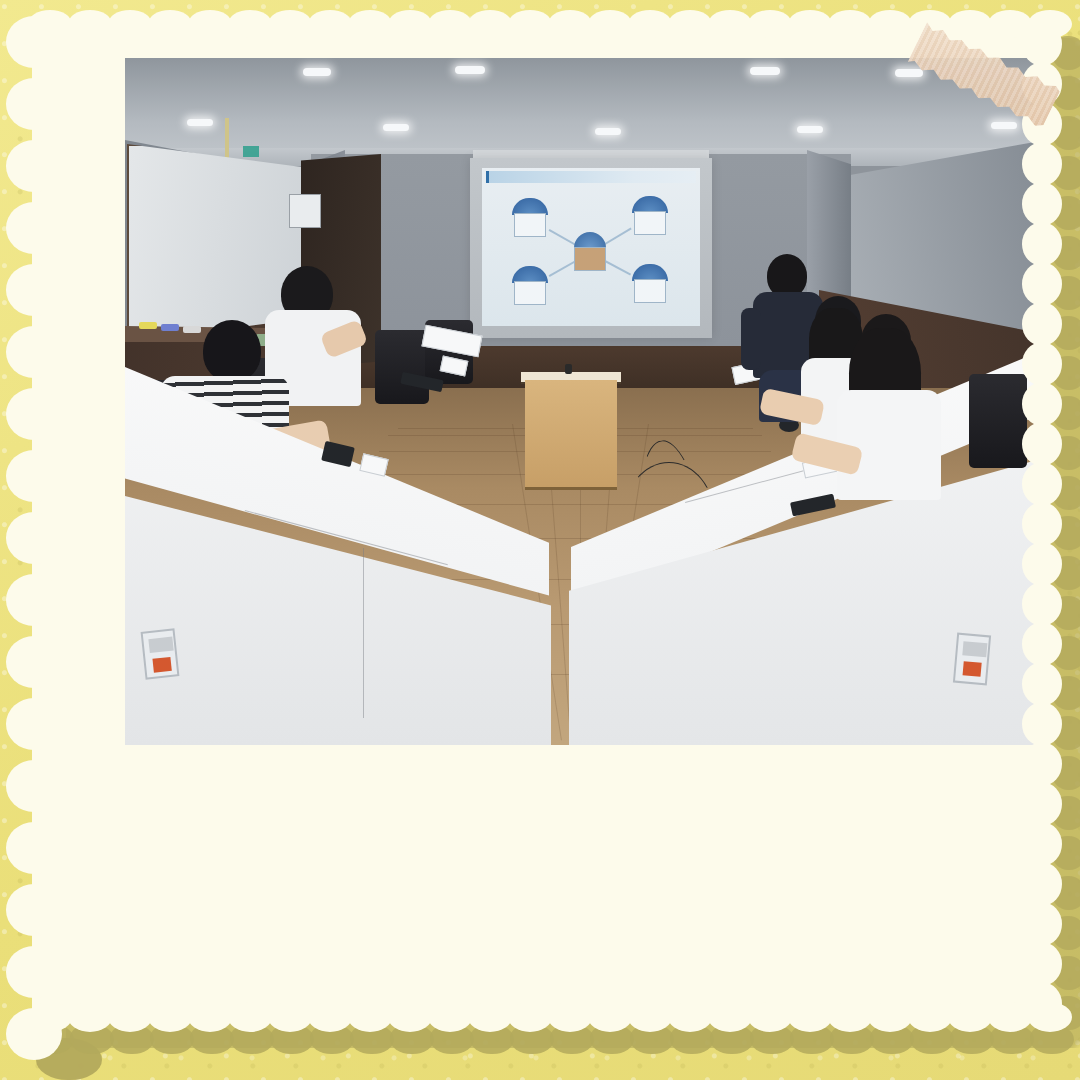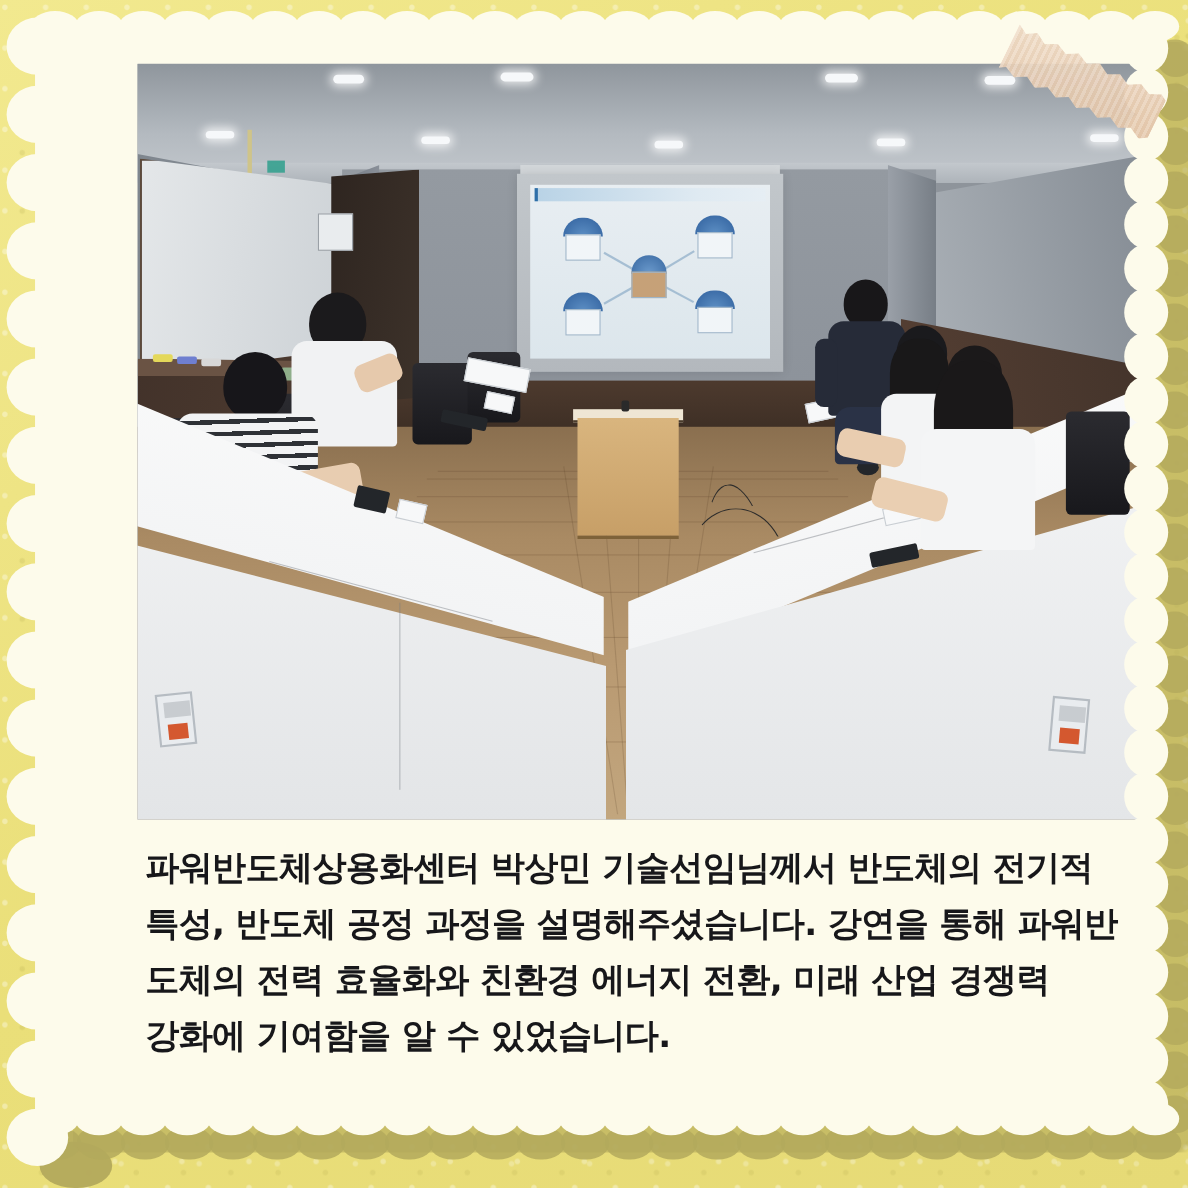--- a/index.html
+++ b/index.html
@@ -565,26 +565,20 @@
           <i style="left:7px;top:26px;width:18px;height:14px;background:#d4582f;"></i>
         </div>
         <div class="sign" style="right:46px;top:576px;width:34px;height:50px;transform:rotate(5deg);">
           <i style="left:5px;top:6px;width:24px;height:14px;background:#c8ccd0;"></i>
           <i style="left:7px;top:26px;width:18px;height:14px;background:#d4582f;"></i>
         </div>
 
       </div>
     </div>
 
-    <div class="caption">
-      <p>파워반도체상용화센터 박상민 기술선임님께서 반도체의 전기적</p>
-      <p>특성, 반도체 공정 과정을 설명해주셨습니다. 강연을 통해 파워반</p>
-      <p>도체의 전력 효율화와 친환경 에너지 전환, 미래 산업 경쟁력</p>
-      <p>강화에 기여함을 알 수 있었습니다.</p>
-    </div>
   </div>
 
   <div class="scallop-col" id="whiteScallops">
       <div class="bump" style="left: 6px; top: 16px; width: 56px; height: 52px;"></div>
       <div class="bump" style="left: 6px; top: 78px; width: 56px; height: 52px;"></div>
       <div class="bump" style="left: 6px; top: 140px; width: 56px; height: 52px;"></div>
       <div class="bump" style="left: 6px; top: 202px; width: 56px; height: 52px;"></div>
       <div class="bump" style="left: 6px; top: 264px; width: 56px; height: 52px;"></div>
       <div class="bump" style="left: 6px; top: 326px; width: 56px; height: 52px;"></div>
       <div class="bump" style="left: 6px; top: 388px; width: 56px; height: 52px;"></div>

